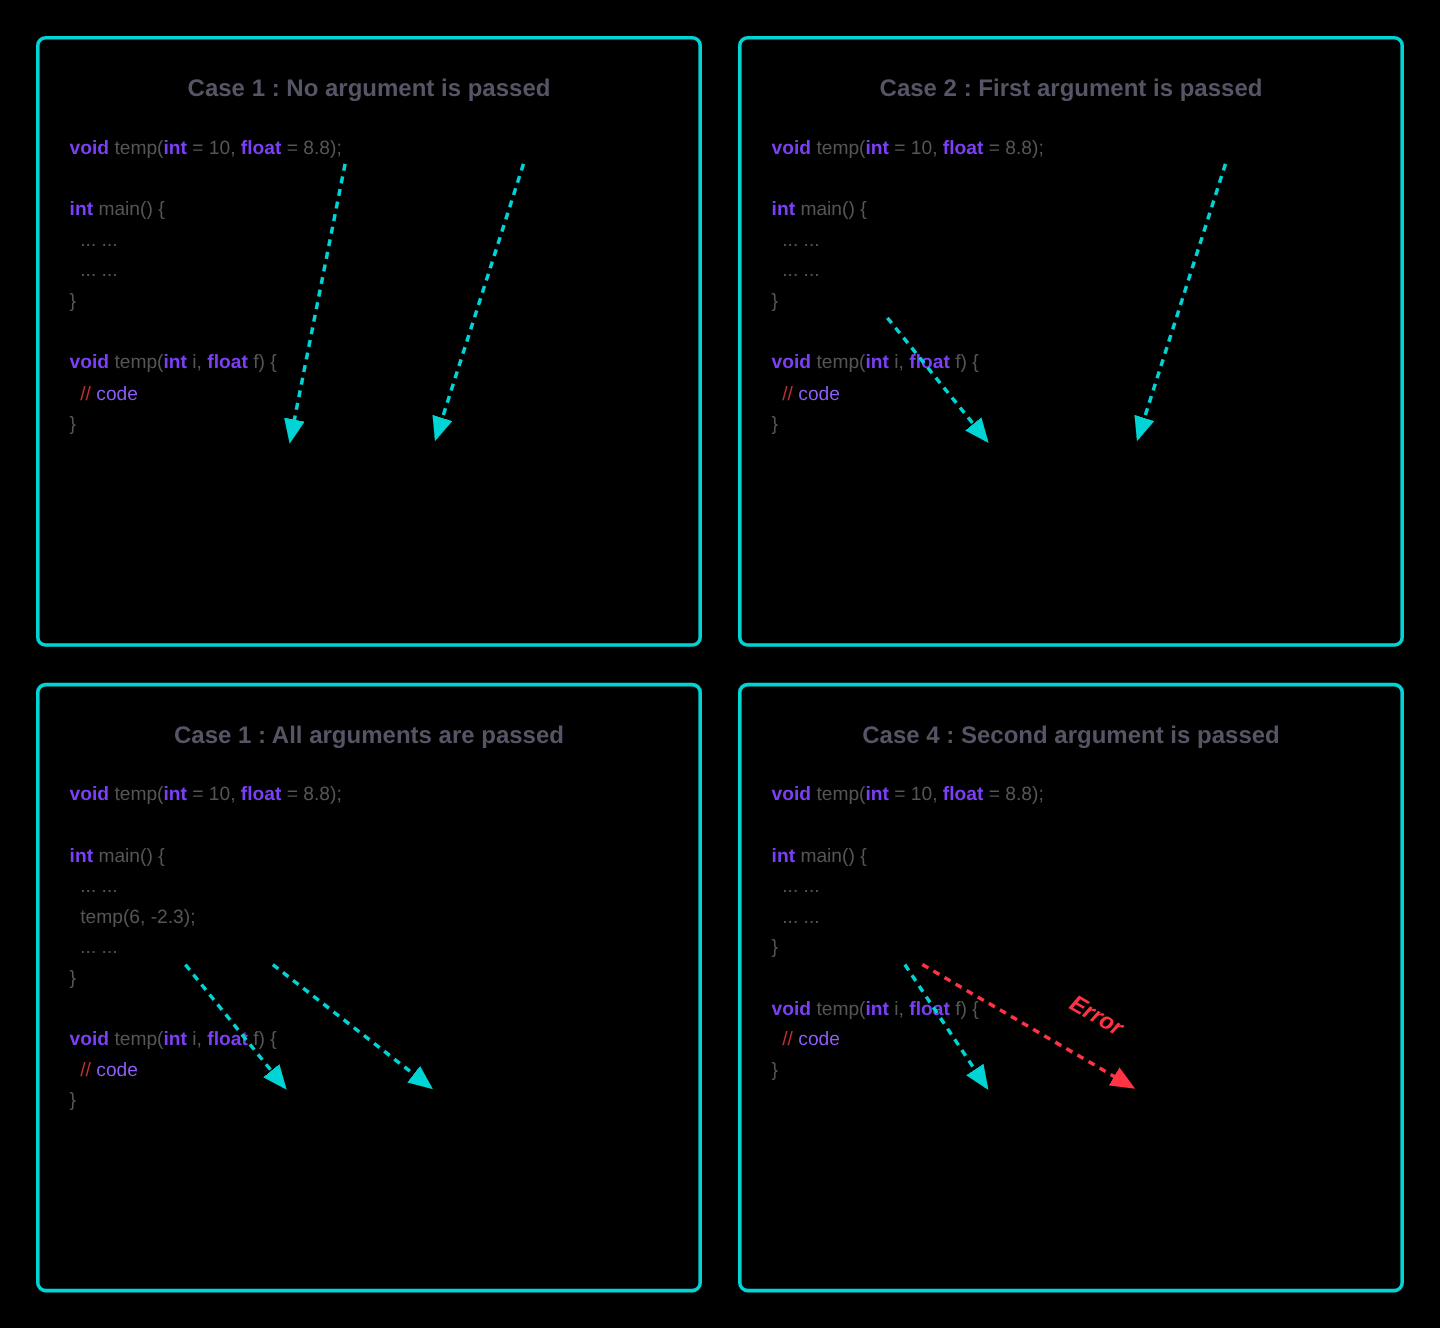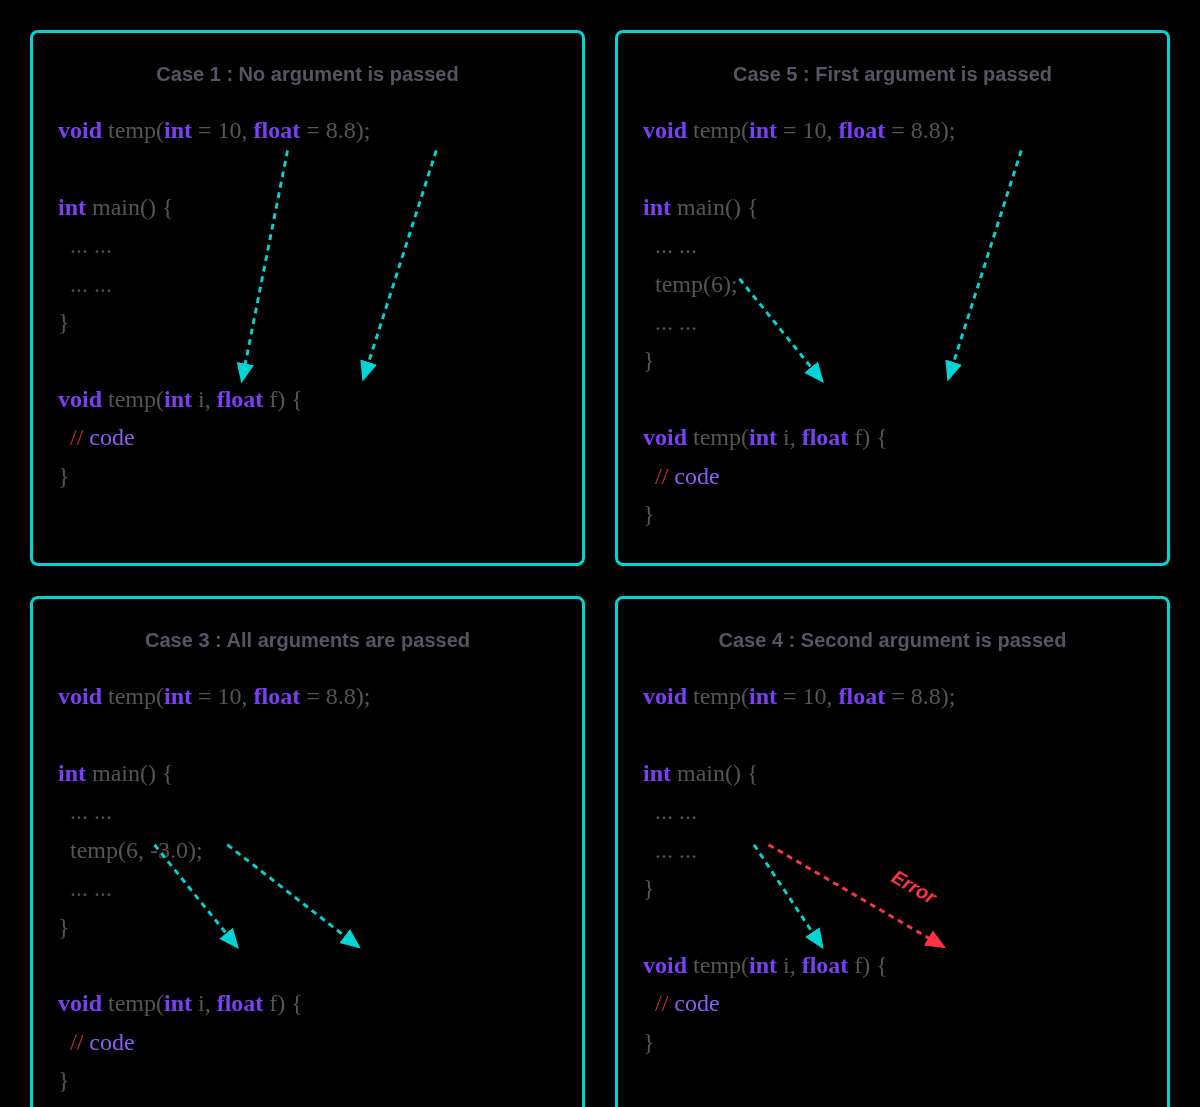--- a/index.html
+++ b/index.html
@@ -34,22 +34,22 @@
   }
   .panel-title {
     color: #556;
     font-weight: bold;
     font-size: 20px;
     text-align: center;
     margin-bottom: 25px;
     font-family: Arial, sans-serif;
   }
   .code-line {
-    font-family: Liberation Serif, serif;
-    font-size: 24px;
+    font-family: Liberation Sans, sans-serif;
+    font-size: 16px;
     line-height: 1.6;
     white-space: pre;
     color: #555;
   }
   .kw-void { color: #7b3ff5; font-weight: bold; }
   .kw-int { color: #7b3ff5; font-weight: bold; }
   .kw-float { color: #7b3ff5; font-weight: bold; }
   .fn-name { color: #555; }
   .num { color: #555; }
   .comment { color: #8b5cf6; }
@@ -84,45 +84,44 @@
         <marker id="arrowhead-cyan" markerWidth="10" markerHeight="10" refX="6" refY="3" orient="auto">
           <polygon points="0 0, 7 3, 0 6" fill="#00d4d4"></polygon>
         </marker>
       </defs>
       <line x1="262" y1="93" x2="215" y2="330" stroke="#00d4d4" stroke-width="3" stroke-dasharray="6,5" marker-end="url(#arrowhead-cyan)"></line>
       <line x1="415" y1="93" x2="340" y2="328" stroke="#00d4d4" stroke-width="3" stroke-dasharray="6,5" marker-end="url(#arrowhead-cyan)"></line>
     </svg>
   </div>
 
   <div class="panel">
-    <div class="panel-title">Case 5 : First argument is passed</div>
+    <div class="panel-title">Case 2 : First argument is passed</div>
     <div class="code-line"><span class="kw-void">void</span> <span>temp</span>(<span class="kw-int">int</span> = <span>10</span>, <span class="kw-float">float</span> = <span>8.8</span>);</div>
     <div class="code-line">&nbsp;</div>
     <div class="code-line"><span class="kw-int">int</span> <span>main</span>() {</div>
     <div class="code-line">  <span>... ...</span></div>
-    <div class="code-line">  <span>temp</span>(<span>6</span>);</div>
     <div class="code-line">  <span>... ...</span></div>
     <div class="code-line">}</div>
     <div class="code-line">&nbsp;</div>
     <div class="code-line"><span class="kw-void">void</span> <span>temp</span>(<span class="kw-int">int</span> <span>i</span>, <span class="kw-float">float</span> <span>f</span>) {</div>
     <div class="code-line">  <span class="comment-slash">//</span> <span class="comment">code</span></div>
     <div class="code-line">}</div>
     <svg class="arrows" viewBox="0 0 565 490">
       <line x1="125" y1="225" x2="210" y2="330" stroke="#00d4d4" stroke-width="3" stroke-dasharray="6,5" marker-end="url(#arrowhead-cyan)"></line>
       <line x1="415" y1="93" x2="340" y2="328" stroke="#00d4d4" stroke-width="3" stroke-dasharray="6,5" marker-end="url(#arrowhead-cyan)"></line>
     </svg>
   </div>
 
   <div class="panel">
-    <div class="panel-title">Case 3 : All arguments are passed</div>
+    <div class="panel-title">Case 1 : All arguments are passed</div>
     <div class="code-line"><span class="kw-void">void</span> <span>temp</span>(<span class="kw-int">int</span> = <span>10</span>, <span class="kw-float">float</span> = <span>8.8</span>);</div>
     <div class="code-line">&nbsp;</div>
     <div class="code-line"><span class="kw-int">int</span> <span>main</span>() {</div>
     <div class="code-line">  <span>... ...</span></div>
-    <div class="code-line">  <span>temp</span>(<span>6, -3.0</span>);</div>
+    <div class="code-line">  <span>temp</span>(<span>6, -2.3</span>);</div>
     <div class="code-line">  <span>... ...</span></div>
     <div class="code-line">}</div>
     <div class="code-line">&nbsp;</div>
     <div class="code-line"><span class="kw-void">void</span> <span>temp</span>(<span class="kw-int">int</span> <span>i</span>, <span class="kw-float">float</span> <span>f</span>) {</div>
     <div class="code-line">  <span class="comment-slash">//</span> <span class="comment">code</span></div>
     <div class="code-line">}</div>
     <svg class="arrows" viewBox="0 0 565 490">
       <line x1="125" y1="225" x2="210" y2="330" stroke="#00d4d4" stroke-width="3" stroke-dasharray="6,5" marker-end="url(#arrowhead-cyan)"></line>
       <line x1="200" y1="225" x2="335" y2="330" stroke="#00d4d4" stroke-width="3" stroke-dasharray="6,5" marker-end="url(#arrowhead-cyan)"></line>
     </svg>

